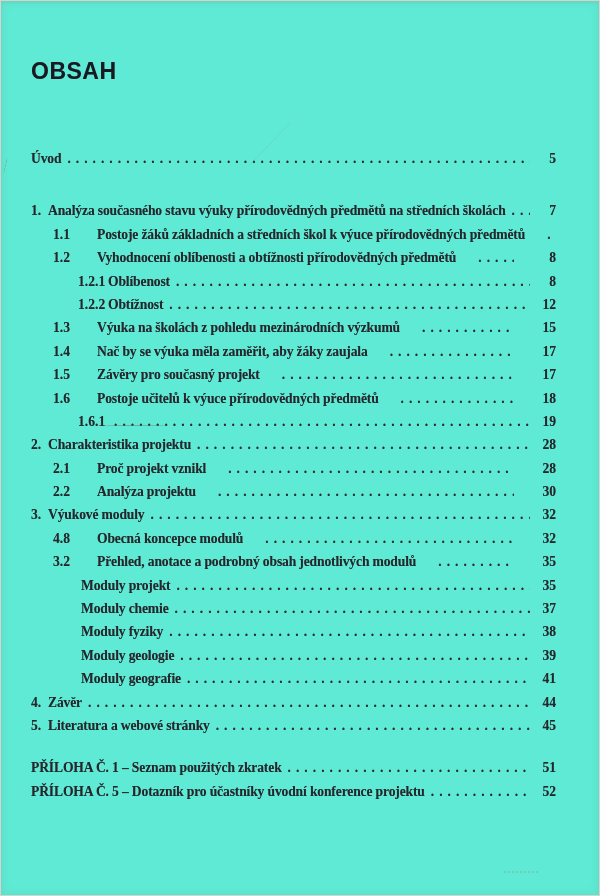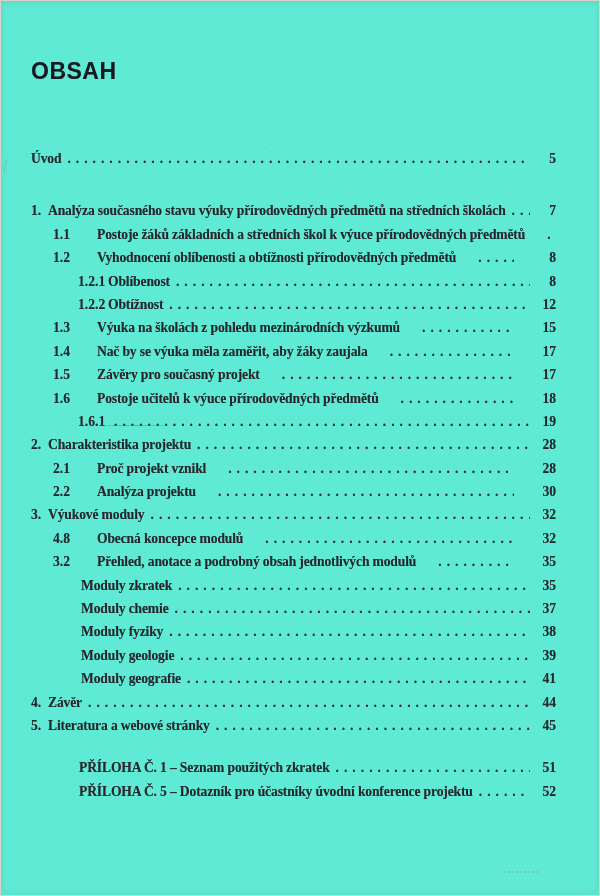--- a/index.html
+++ b/index.html
@@ -22,21 +22,21 @@
     font-family:"Liberation Sans","DejaVu Sans",sans-serif;
     font-weight:700;
     font-size:23px;
     line-height:24px;
     letter-spacing:.5px;
     color:#191922;
   }
   .sec{margin:0;}
   .sec-intro{margin-top:64px;}
   .sec-chapters{margin-top:29px;}
-  .sec-appendices{margin-top:19px;margin-left:48px;}
+  .sec-appendices{margin-top:19px;}
   .row{
     display:flex;
     align-items:flex-start;
     height:23.4px;
     line-height:23.4px;
     font-size:13.6px;
     overflow:hidden;
     white-space:nowrap;
   }
   .row .num{flex:0 0 auto;}
@@ -182,21 +182,21 @@
           <span class="leader"></span>
           <span class="pg">32</span>
         </div>
         <div class="row l1">
           <span class="num">3.2</span>
           <span class="title">Přehled, anotace a podrobný obsah jednotlivých modulů</span>
           <span class="leader"></span>
           <span class="pg">35</span>
         </div>
         <div class="row lm">
-          <span class="title">Moduly zkratek</span>
+          <span class="title">Moduly projekt</span>
           <span class="leader"></span>
           <span class="pg">35</span>
         </div>
         <div class="row lm">
           <span class="title">Moduly chemie</span>
           <span class="leader"></span>
           <span class="pg">37</span>
         </div>
         <div class="row lm">
           <span class="title">Moduly fyziky</span>

